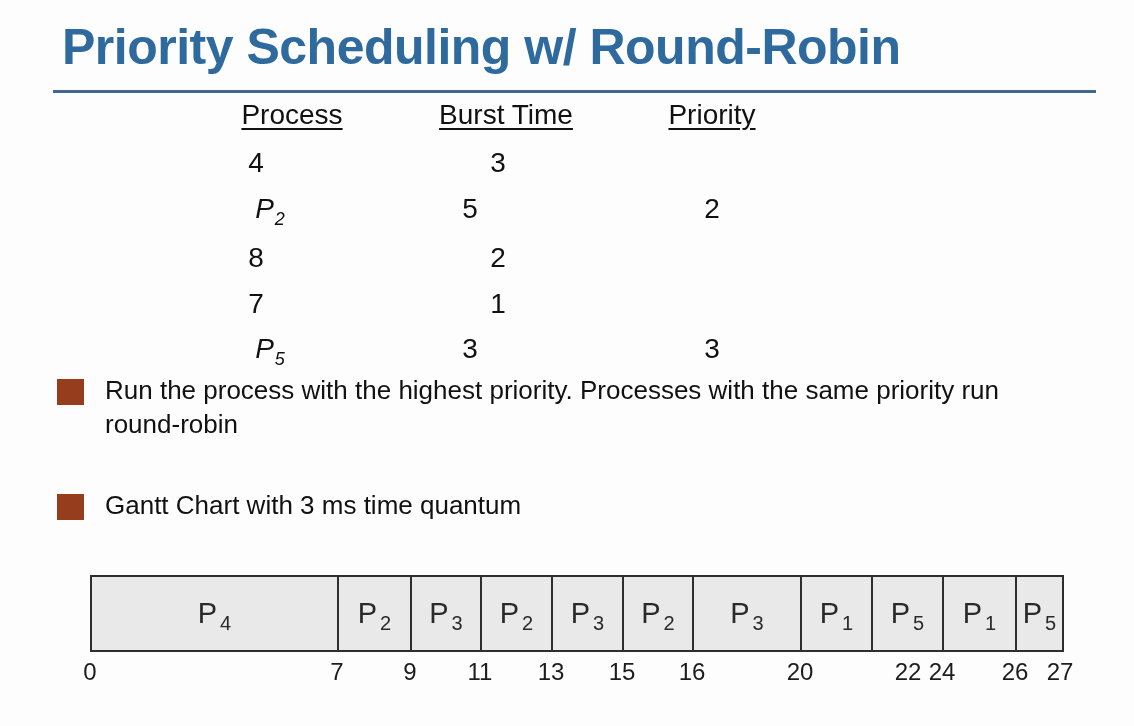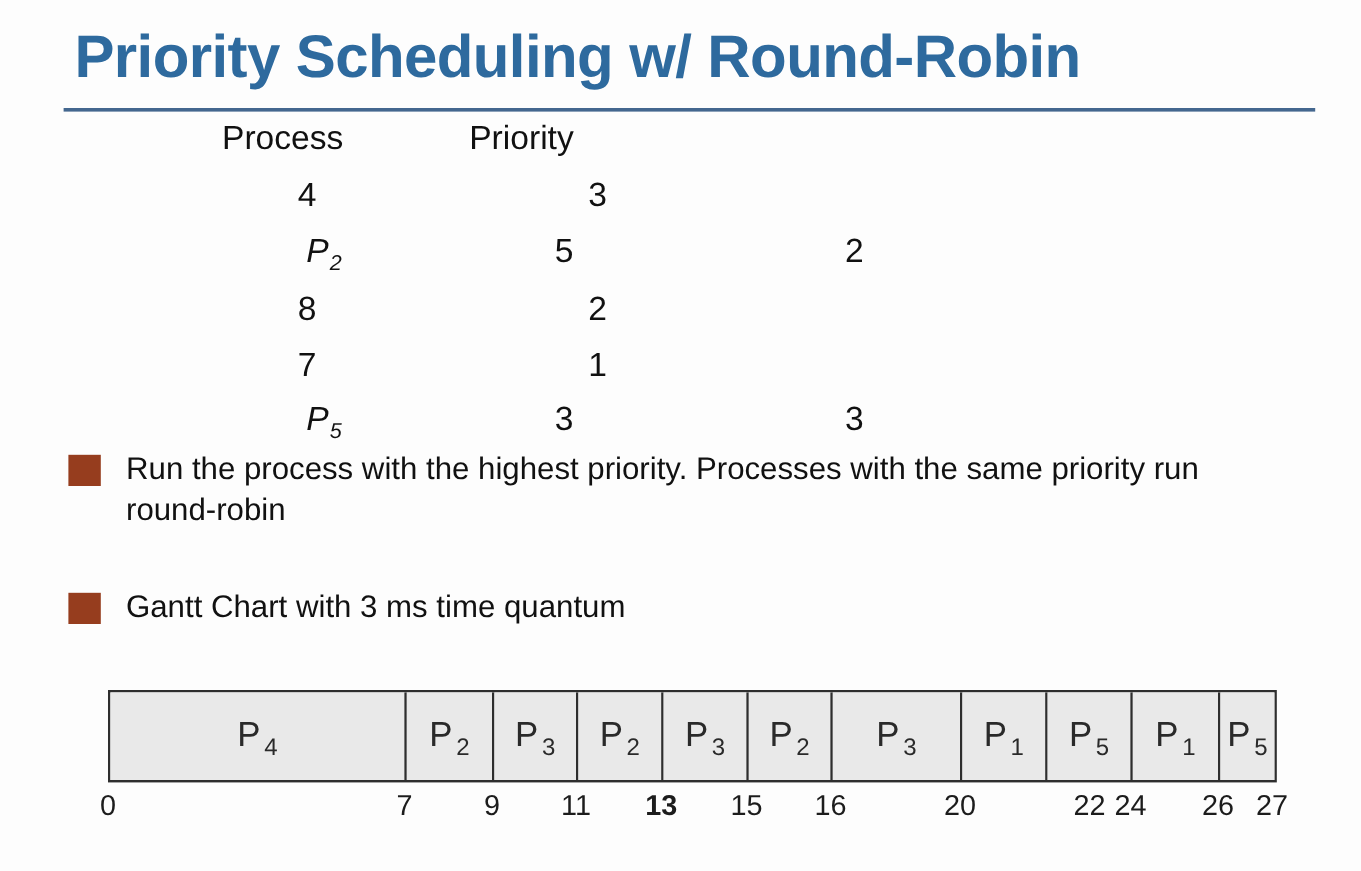--- a/index.html
+++ b/index.html
@@ -49,23 +49,24 @@
     position: absolute;
     left: 185px;
     top: 97px;
     width: 642px;
   }
   .trow {
     display: grid;
     grid-template-columns: 214px 214px 214px;
   }
   .th {
-    text-align: left;
+    text-align: center;
     font-size: 28px;
     line-height: 36px;
+    text-decoration: underline;
     text-underline-offset: 4px;
   }
   .th.c3 { transform: translateX(-8px); }
   .tbody { margin-top: 7px; }
   .td {
     text-align: center;
     font-size: 28px;
     line-height: 45.5px;
   }
   .td.c1 { transform: translateX(-22px); }
@@ -150,20 +151,21 @@
 <body>
 
 <div class="slide">
 
   <div class="title">Priority Scheduling w/ Round-Robin</div>
   <div class="rule"></div>
 
   <div class="ptable">
     <div class="trow">
       <div class="th c1">Process</div>
+      <div class="th c2">Burst Time</div>
       <div class="th c3">Priority</div>
     </div>
     <div class="tbody" id="tbody">
         <div class="trow">
           <div class="td c2">4</div>
           <div class="td c3">3</div>
         </div>
         <div class="trow">
           <div class="td c1"><span class="pvar">P<span class="psub">2</span></span></div>
           <div class="td c2">5</div>
@@ -239,21 +241,21 @@
       <div class="seg" style="width: 45px;">
         <span class="pl">P</span>
         <span class="ps">5</span>
       </div>
     </div>
   <div class="gantt-ticks" id="gantt-ticks">
       <span class="tick" style="left: 0px;">0</span>
       <span class="tick" style="left: 247px;">7</span>
       <span class="tick" style="left: 320px;">9</span>
       <span class="tick" style="left: 390px;">11</span>
-      <span class="tick" style="left: 461px; font-weight: bold;">13</span>
+      <span class="tick" style="left: 461px;">13</span>
       <span class="tick" style="left: 532px;">15</span>
       <span class="tick" style="left: 602px;">16</span>
       <span class="tick" style="left: 710px;">20</span>
       <span class="tick" style="left: 818px;">22</span>
       <span class="tick" style="left: 852px;">24</span>
       <span class="tick" style="left: 925px;">26</span>
       <span class="tick" style="left: 970px;">27</span>
     </div>
 
 </div>

